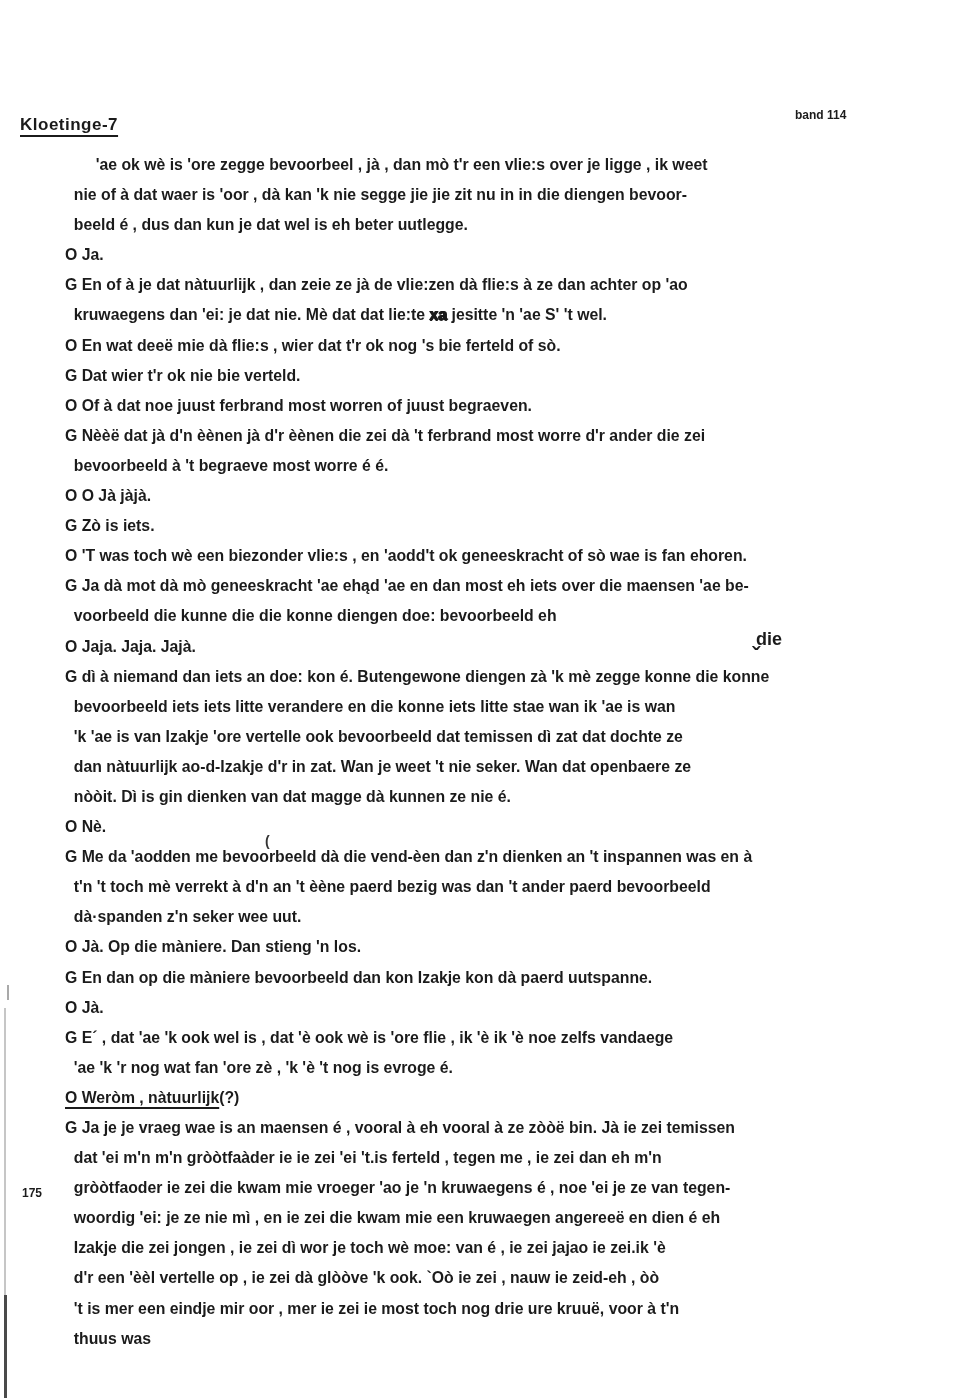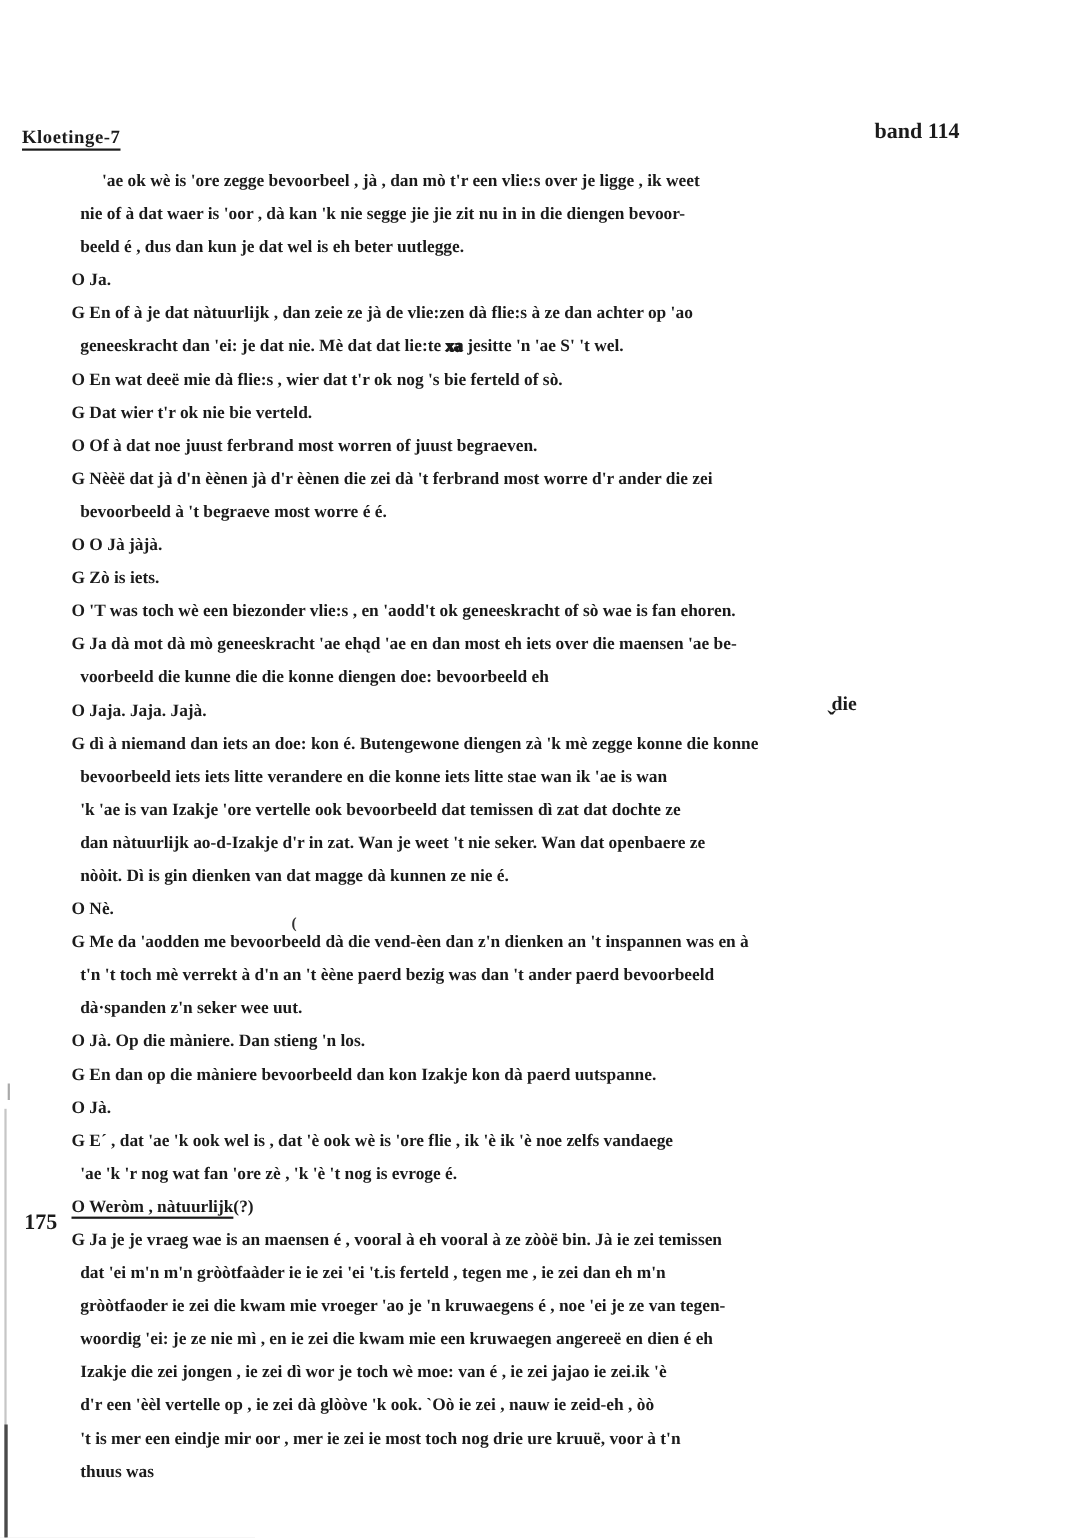--- a/index.html
+++ b/index.html
@@ -3,40 +3,40 @@
 <meta charset="utf-8">
 <style>
   html, body { margin: 0; padding: 0; background: #e8e8e8; }
   .page {
     position: relative;
     width: 979px;
     height: 1398px;
     margin: 0 auto;
     background: #ffffff;
     overflow: hidden;
-    font-family: Liberation Serif, serif;
+    font-family: Liberation Sans, sans-serif;
     font-weight: 700;
     color: #1b1b1b;
   }
   .page-title {
     position: absolute;
     left: 20px;
     top: 115px;
     font-size: 17px;
     letter-spacing: 0.5px;
     text-decoration: underline;
     text-decoration-thickness: 2px;
     text-underline-offset: 5px;
     white-space: pre;
   }
   .band-label {
     position: absolute;
     left: 795px;
     top: 108px;
-    font-size: 20px;
+    font-size: 12px;
     white-space: pre;
   }
   .text-block {
     position: absolute;
     left: 65px;
     top: 150px;
     width: 979px;
     font-size: 15.8px;
     line-height: 30.1px;
   }
@@ -47,22 +47,22 @@
     text-underline-offset: 4px;
     text-align: center;
   }
   .line .strike {
     font-weight: 900;
     text-shadow: 0.8px 0 currentColor, -0.8px 0 currentColor, 0 0.6px currentColor;
   }
   .margin-number {
     position: absolute;
     left: 22px;
-    top: 1100px;
-    font-size: 20px;
+    top: 1186px;
+    font-size: 12px;
     white-space: pre;
   }
   .insertion-word {
     position: absolute;
     left: 756px;
     top: 629px;
     font-size: 18px;
     white-space: pre;
   }
   .insertion-caret {
@@ -117,21 +117,21 @@
   <div class="paren-mark">(</div>
   <div class="edge-line"></div>
   <div class="edge-line-dark"></div>
   <div class="edge-dash"></div>
   <div class="text-block" id="lines">
       <div class="line"><span>       'ae ok wè is 'ore zegge bevoorbeel , jà , dan mò t'r een vlie:s over je ligge , ik weet</span></div>
       <div class="line"><span>  nie of à dat waer is 'oor , dà kan 'k nie segge jie jie zit nu in in die diengen bevoor-</span></div>
       <div class="line"><span>  beeld é , dus dan kun je dat wel is eh beter uutlegge.</span></div>
       <div class="line"><span>O Ja.</span></div>
       <div class="line"><span>G En of à je dat nàtuurlijk , dan zeie ze jà de vlie:zen dà flie:s à ze dan achter op 'ao</span></div>
-      <div class="line"><span>  geneeskracht dan 'ei: je dat nie. Mè dat dat lie:te </span><span class="strike">xa</span><span> jesitte 'n 'ae S' 't wel.</span></div>
+      <div class="line"><span>  kruwaegens dan 'ei: je dat nie. Mè dat dat lie:te </span><span class="strike">xa</span><span> jesitte 'n 'ae S' 't wel.</span></div>
       <div class="line"><span>O En wat deeë mie dà flie:s , wier dat t'r ok nog 's bie ferteld of sò.</span></div>
       <div class="line"><span>G Dat wier t'r ok nie bie verteld.</span></div>
       <div class="line"><span>O Of à dat noe juust ferbrand most worren of juust begraeven.</span></div>
       <div class="line"><span>G Nèèë dat jà d'n èènen jà d'r èènen die zei dà 't ferbrand most worre d'r ander die zei</span></div>
       <div class="line"><span>  bevoorbeeld à 't begraeve most worre é é.</span></div>
       <div class="line"><span>O O Jà jàjà.</span></div>
       <div class="line"><span>G Zò is iets.</span></div>
       <div class="line"><span>O 'T was toch wè een biezonder vlie:s , en 'aodd't ok geneeskracht of sò wae is fan ehoren.</span></div>
       <div class="line"><span>G Ja dà mot dà mò geneeskracht 'ae ehąd 'ae en dan most eh iets over die maensen 'ae be-</span></div>
       <div class="line"><span>  voorbeeld die kunne die die konne diengen doe: bevoorbeeld eh</span></div>

